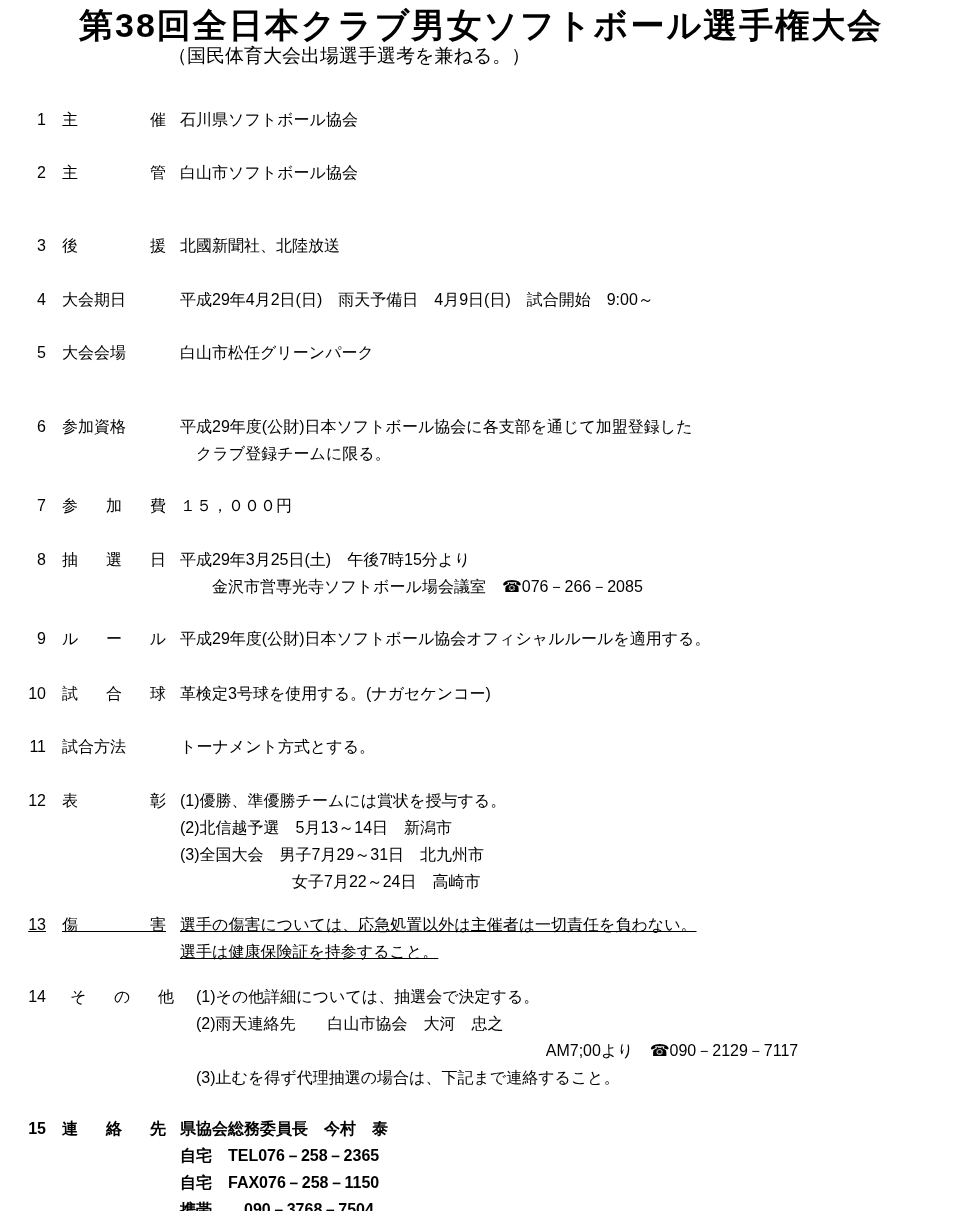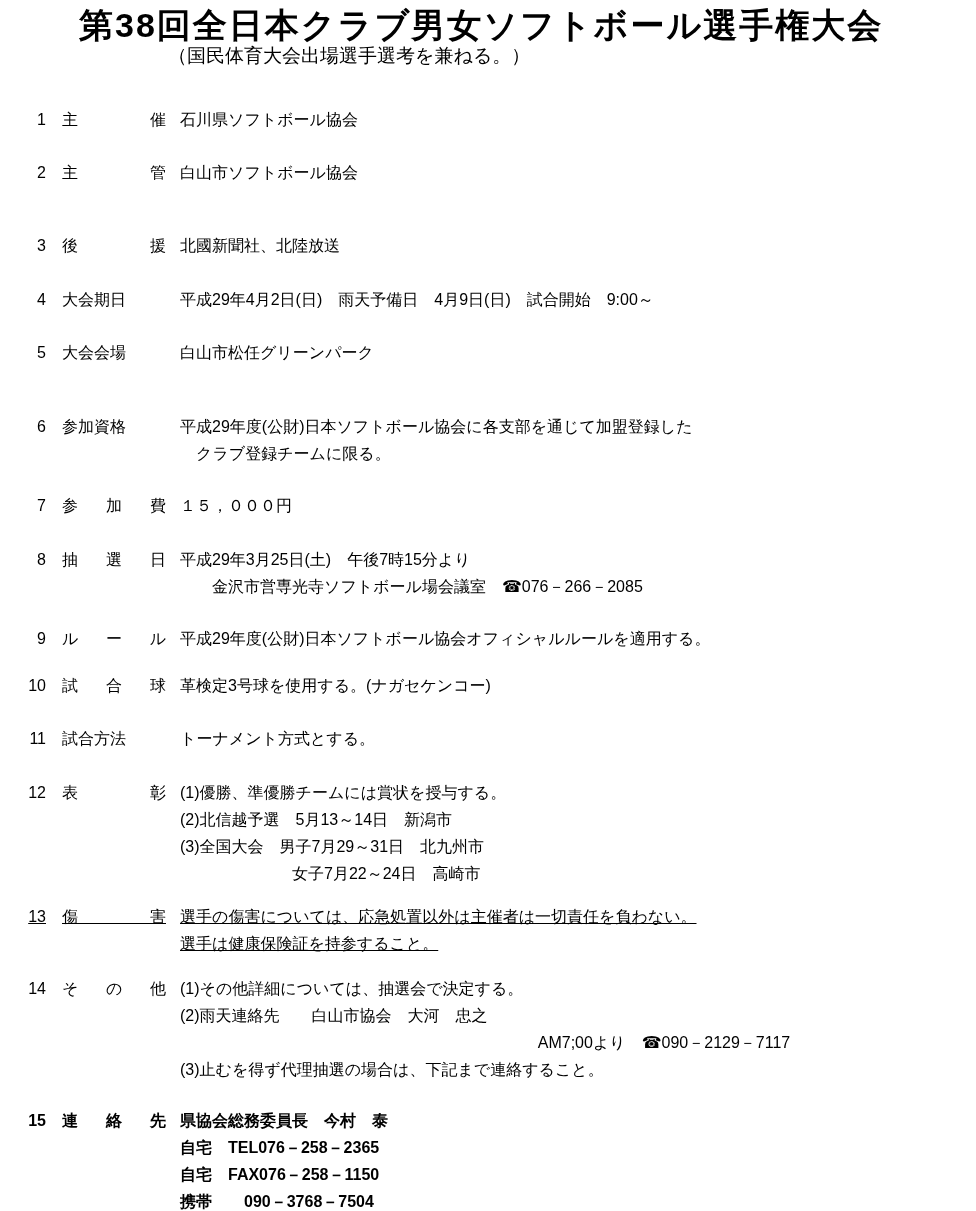--- a/index.html
+++ b/index.html
@@ -54,23 +54,23 @@
   .ind1{padding-left:16px;}
   .ind2{padding-left:32px;}
   .ind7{padding-left:112px;}
   .ind11{padding-left:172px;text-align:center;}
   .mt39{margin-top:39px;}
   .mt26{margin-top:26px;}
   .mt46{margin-top:46px;}
   .mt27{margin-top:27px;}
   .mt25{margin-top:25px;}
   .mt47{margin-top:47px;}
-  .mt20{margin-top:20px;}
+  .mt20{margin-top:28px;}
   .mt0{margin-top:16px;text-decoration:underline;}
-  .mt18{margin-top:18px;}
+  .mt18{margin-top:18px;gap:8px;}
   .mt24{margin-top:24px;font-weight:bold;}
 </style>
 </head>
 <body>
 
 <div class="page">
 
   <div class="doc-title">第38回全日本クラブ男女ソフトボール選手権大会</div>
   <div class="doc-subtitle">（国民体育大会出場選手選考を兼ねる。）</div>
 

